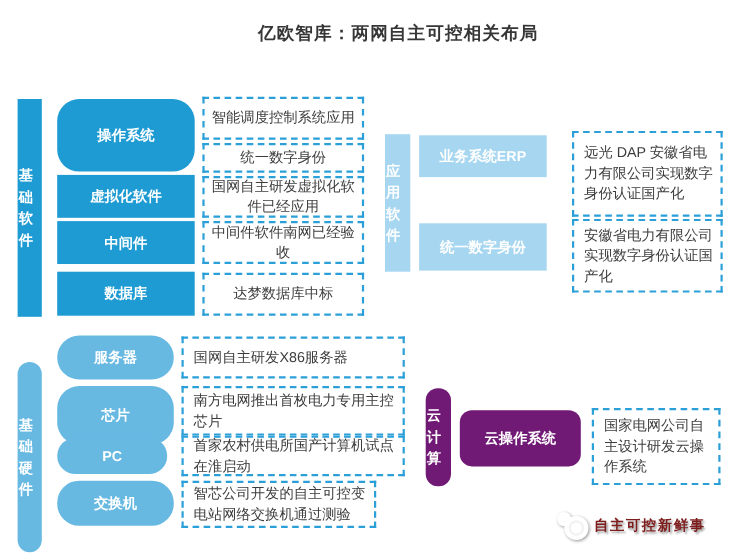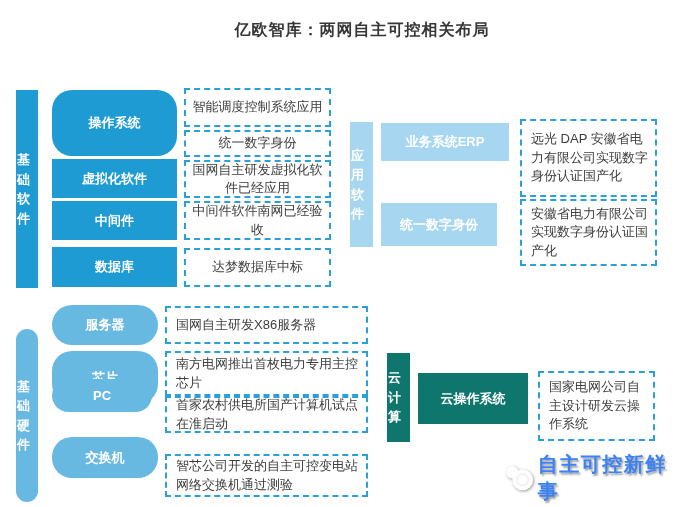--- a/index.html
+++ b/index.html
@@ -27,24 +27,24 @@
   .dbox{
     border:2px dashed #2b9fd7;background:#ffffff;
     display:flex;align-items:center;color:#3d3d3d;font-size:13px;line-height:1.42;
   }
   .dbox.center{justify-content:center;text-align:center;padding:1px 6px;}
   .dbox.left{justify-content:flex-start;text-align:left;padding:2px 6px 2px 9px;}
   
   .c-dark{background:#1e9bd2;}
   .c-mid{background:#67b9e2;border-radius:20px;}
   .c-light{background:#a7d6f0;}
-  .c-pale{background:#0f766e;}
+  .c-pale{background:#701a75;border-radius:11px;}
   
   .logo-text{
-    color:#3b82f6;font-size:20px;font-weight:bold;letter-spacing:1.5px;
+    color:#7f1d1d;font-size:13px;font-weight:bold;letter-spacing:1.5px;
     text-shadow:1.5px 1.5px 2px #9a9a9a;
   }
   .logo-icon{filter:drop-shadow(1.5px 1.5px 1.5px #9a9a9a);}
 </style>
 </head>
 <body>
 
 <div class="abs title">亿欧智库：两网自主可控相关布局</div>
 
 <div class="abs vbar c-dark" style="left:16px;top:90px;width:22px;height:198px;">
@@ -59,39 +59,39 @@
 <div class="abs dbox center" style="left:184px;top:88px;width:147px;height:39px;">智能调度控制系统应用</div>
 <div class="abs dbox center" style="left:184px;top:130px;width:147px;height:27px;">统一数字身份</div>
 <div class="abs dbox center" style="left:184px;top:160px;width:147px;height:38px;">国网自主研发虚拟化软件已经应用</div>
 <div class="abs dbox center" style="left:184px;top:201px;width:147px;height:39px;">中间件软件南网已经验收</div>
 <div class="abs dbox center" style="left:184px;top:248px;width:147px;height:39px;">达梦数据库中标</div>
 
 <div class="abs vbar c-light" style="left:350px;top:122px;width:23px;height:125px;">
   <span>应用软件</span>
 </div>
 
-<div class="abs lbox c-light" style="left:381px;top:123px;width:128px;height:38px;">业务系统ERP</div>
+<div class="abs lbox c-light" style="left:381px;top:123px;width:116px;height:38px;">业务系统ERP</div>
 <div class="abs lbox c-light" style="left:381px;top:203px;width:116px;height:43px;">统一数字身份</div>
 
 <div class="abs dbox left" style="left:520px;top:119px;width:137px;height:78px;">远光 DAP 安徽省电力有限公司实现数字身份认证国产化</div>
 <div class="abs dbox left" style="left:520px;top:199px;width:137px;height:67px;">安徽省电力有限公司实现数字身份认证国产化</div>
 
 <div class="abs vbar c-mid" style="left:16px;top:305px;width:22px;height:173px;margin-top:24px;">
   <span>基础硬件</span>
 </div>
 
 <div class="abs lbox c-mid" style="left:52px;top:305px;width:106px;height:40px;">服务器</div>
 <div class="abs lbox c-mid" style="left:52px;top:351px;width:106px;height:53px;">芯片</div>
-<div class="abs lbox c-mid" style="left:52px;top:379px;width:100px;height:33px;">PC</div>
+<div class="abs lbox c-mid" style="left:52px;top:398px;width:100px;height:33px;">PC</div>
 <div class="abs lbox c-mid" style="left:52px;top:437px;width:106px;height:41px;">交换机</div>
 
 <div class="abs dbox left" style="left:165px;top:306px;width:203px;height:38px;">国网自主研发X86服务器</div>
 <div class="abs dbox left" style="left:165px;top:351px;width:203px;height:45px;">南方电网推出首枚电力专用主控芯片</div>
 <div class="abs dbox left" style="left:165px;top:396px;width:203px;height:37px;">首家农村供电所国产计算机试点在淮启动</div>
-<div class="abs dbox left" style="left:165px;top:454px;width:203px;height:43px;">智芯公司开发的自主可控变电站网络交换机通过测验</div>
+<div class="abs dbox left" style="left:165px;top:437px;width:177px;height:43px;">智芯公司开发的自主可控变电站网络交换机通过测验</div>
 
 <div class="abs vbar c-pale" style="left:387px;top:353px;width:23px;height:89px;">
   <span>云计算</span>
 </div>
 
 <div class="abs lbox c-pale" style="left:418px;top:373px;width:110px;height:51px;">云操作系统</div>
 
 <div class="abs dbox left" style="left:538px;top:371px;width:117px;height:70px;">国家电网公司自主设计研发云操作系统</div>
 
 <div class="abs" style="left:500px;top:458px;width:180px;height:40px;display:flex;align-items:center;">

